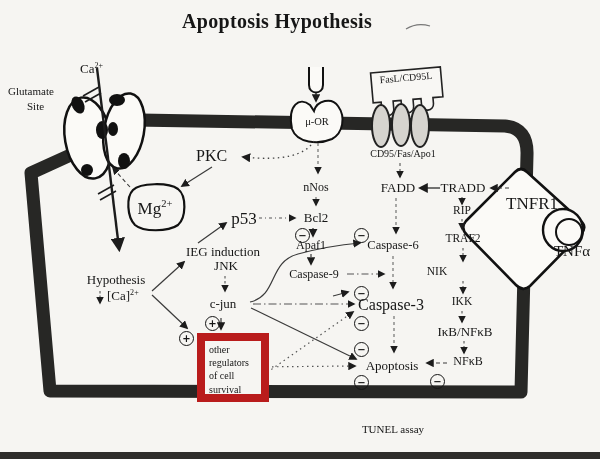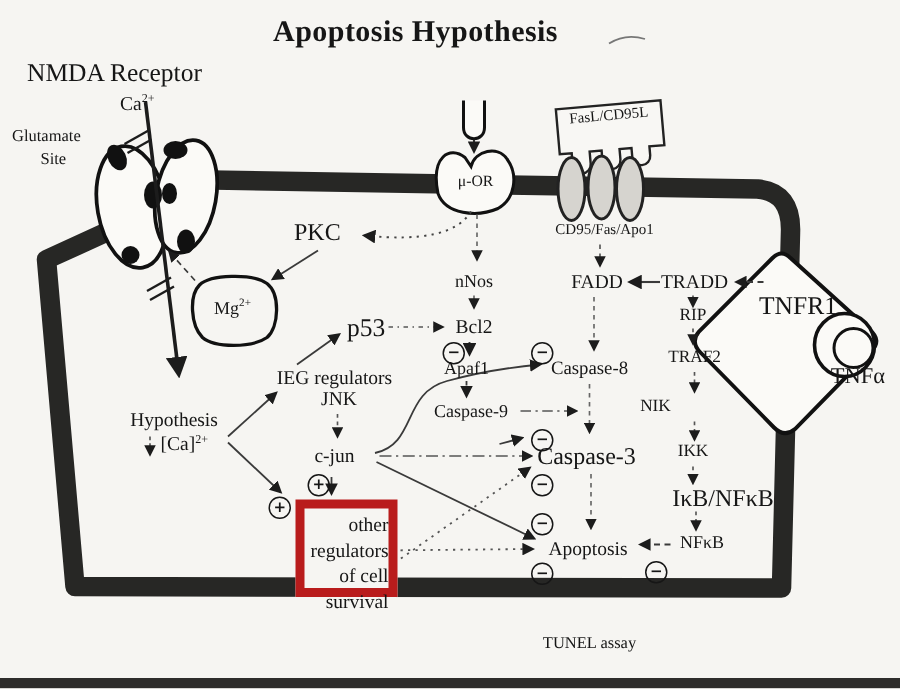--- a/index.html
+++ b/index.html
@@ -1,27 +1,27 @@
 <!DOCTYPE html>
 <html><head>
 <meta charset="utf-8">
 <style>
   html,body{margin:0;padding:0;background:#e9e8e5;}
   .stage{position:relative;width:600px;height:459px;background:#f6f5f2;overflow:hidden;
-         font-family:"Liberation Serif",serif;color:#161616;text-align:right;}
+         font-family:"Liberation Serif",serif;color:#161616;}
   svg.layer{position:absolute;left:0;top:0;}
   .lbl{position:absolute;white-space:nowrap;line-height:1.05;z-index:3;}
   .c{transform:translateX(-50%);}
   .rot{transform:translateX(-50%) rotate(-5deg);}
   sup{font-size:62%;}
   .sign{position:absolute;width:13px;height:13px;border:1.5px solid #161616;border-radius:50%;
         display:flex;align-items:center;justify-content:center;
         font:bold 10px "DejaVu Sans",sans-serif;z-index:3;background:rgba(246,245,242,.0);}
-  .sbox{position:absolute;left:197px;top:333px;width:52px;height:51px;border:6px solid #b91c1c;
-        font-size:13px;line-height:1.32;padding:2px 0 0 4px;z-index:3;background:#f6f5f2;}
+  .sbox{position:absolute;left:197px;top:333px;width:52px;height:51px;border:8px solid #b91c1c;
+        font-size:10px;line-height:1.32;padding:2px 0 0 4px;z-index:3;background:#f6f5f2;}
   .title{font-weight:bold;font-size:20px;letter-spacing:.3px;}
   .bottombar{position:absolute;left:0;top:452px;width:600px;height:7px;background:#2e2d2b;z-index:4;}
 </style>
 </head>
 <body>
 
 <div class="stage">
 
   <svg class="layer" width="600" height="459" viewBox="0 0 600 459">
     <defs>
@@ -141,51 +141,50 @@
       <line x1="255" y1="381" x2="353" y2="312" stroke="#555" stroke-width="1.2" stroke-dasharray="1.5,3.5" marker-end="url(#ah)"></line>
 
       <line x1="333" y1="296" x2="348" y2="292" stroke-width="1.2" marker-end="url(#ah)"></line>
 
       <line x1="100" y1="291" x2="100" y2="303" stroke="#555" stroke-width="1.1" stroke-dasharray="2.5,2" marker-end="url(#ah)"></line>
     </g>
   </svg>
 
   <div class="lbl title c" style="left:277px;top:11px">Apoptosis Hypothesis</div>
 
-  <div class="lbl" style="left:18px;top:40px;font-size:17px">NMDA Receptor</div>
   <div class="lbl" style="left:80px;top:62px;font-size:13px"><span>Ca</span><sup>2+</sup></div>
   <div class="lbl" style="left:8px;top:86px;font-size:11px">Glutamate</div>
   <div class="lbl" style="left:27px;top:101px;font-size:11px">Site</div>
   <div class="lbl c" style="left:317px;top:116px;font-size:10.5px">μ-OR</div>
   <div class="lbl rot" style="left:406px;top:73px;font-size:10px">FasL/CD95L</div>
   <div class="lbl c" style="left:403px;top:149px;font-size:10px">CD95/Fas/Apo1</div>
   <div class="lbl c" style="left:532px;top:195px;font-size:17px">TNFR1</div>
   <div class="lbl c" style="left:572px;top:244px;font-size:15px">TNFα</div>
-  <div class="lbl c" style="left:155px;top:198px;font-size:12px"><span>Mg</span><sup>2+</sup></div>
+  <div class="lbl c" style="left:155px;top:198px;font-size:17px"><span>Mg</span><sup>2+</sup></div>
 
   <div class="lbl" style="left:196px;top:148px;font-size:16px">PKC</div>
   <div class="lbl c" style="left:316px;top:181px;font-size:12px">nNos</div>
   <div class="lbl c" style="left:316px;top:211px;font-size:13px">Bcl2</div>
   <div class="lbl c" style="left:244px;top:210px;font-size:17px">p53</div>
   <div class="lbl c" style="left:311px;top:239px;font-size:12px">Apaf1</div>
   <div class="lbl c" style="left:314px;top:268px;font-size:12px">Caspase-9</div>
-  <div class="lbl c" style="left:393px;top:239px;font-size:12.5px">Caspase-8</div>
+  <div class="lbl c" style="left:393px;top:239px;font-size:12.5px">Caspase-6</div>
   <div class="lbl c" style="left:391px;top:297px;font-size:16px">Caspase-3</div>
   <div class="lbl c" style="left:392px;top:359px;font-size:13px">Apoptosis</div>
 
   <div class="lbl c" style="left:398px;top:181px;font-size:13px">FADD</div>
   <div class="lbl c" style="left:463px;top:181px;font-size:13px">TRADD</div>
   <div class="lbl c" style="left:462px;top:204px;font-size:11.5px">RIP</div>
   <div class="lbl c" style="left:463px;top:232px;font-size:11.5px">TRAF2</div>
   <div class="lbl c" style="left:437px;top:265px;font-size:11.5px">NIK</div>
   <div class="lbl c" style="left:462px;top:295px;font-size:11.5px">IKK</div>
-  <div class="lbl c" style="left:482px;top:325px;font-size:16px">IκB/NFκB</div>
+  <div class="lbl c" style="left:465px;top:325px;font-size:13px">IκB/NFκB</div>
   <div class="lbl c" style="left:468px;top:355px;font-size:12px">NFκB</div>
 
-  <div class="lbl c" style="left:223px;top:245px;font-size:13px">IEG regulators</div>
+  <div class="lbl c" style="left:223px;top:245px;font-size:13px">IEG induction</div>
   <div class="lbl c" style="left:226px;top:259px;font-size:13px">JNK</div>
   <div class="lbl c" style="left:223px;top:297px;font-size:13px">c-jun</div>
   <div class="lbl c" style="left:116px;top:273px;font-size:13px">Hypothesis</div>
   <div class="lbl" style="left:107px;top:289px;font-size:13px"><span>[Ca]</span><sup>2+</sup></div>
 
   <div class="sign" style="left:295px;top:228px">−</div>
   <div class="sign" style="left:354px;top:228px">−</div>
   <div class="sign" style="left:354px;top:286px">−</div>
   <div class="sign" style="left:354px;top:316px">−</div>
   <div class="sign" style="left:354px;top:342px">−</div>

